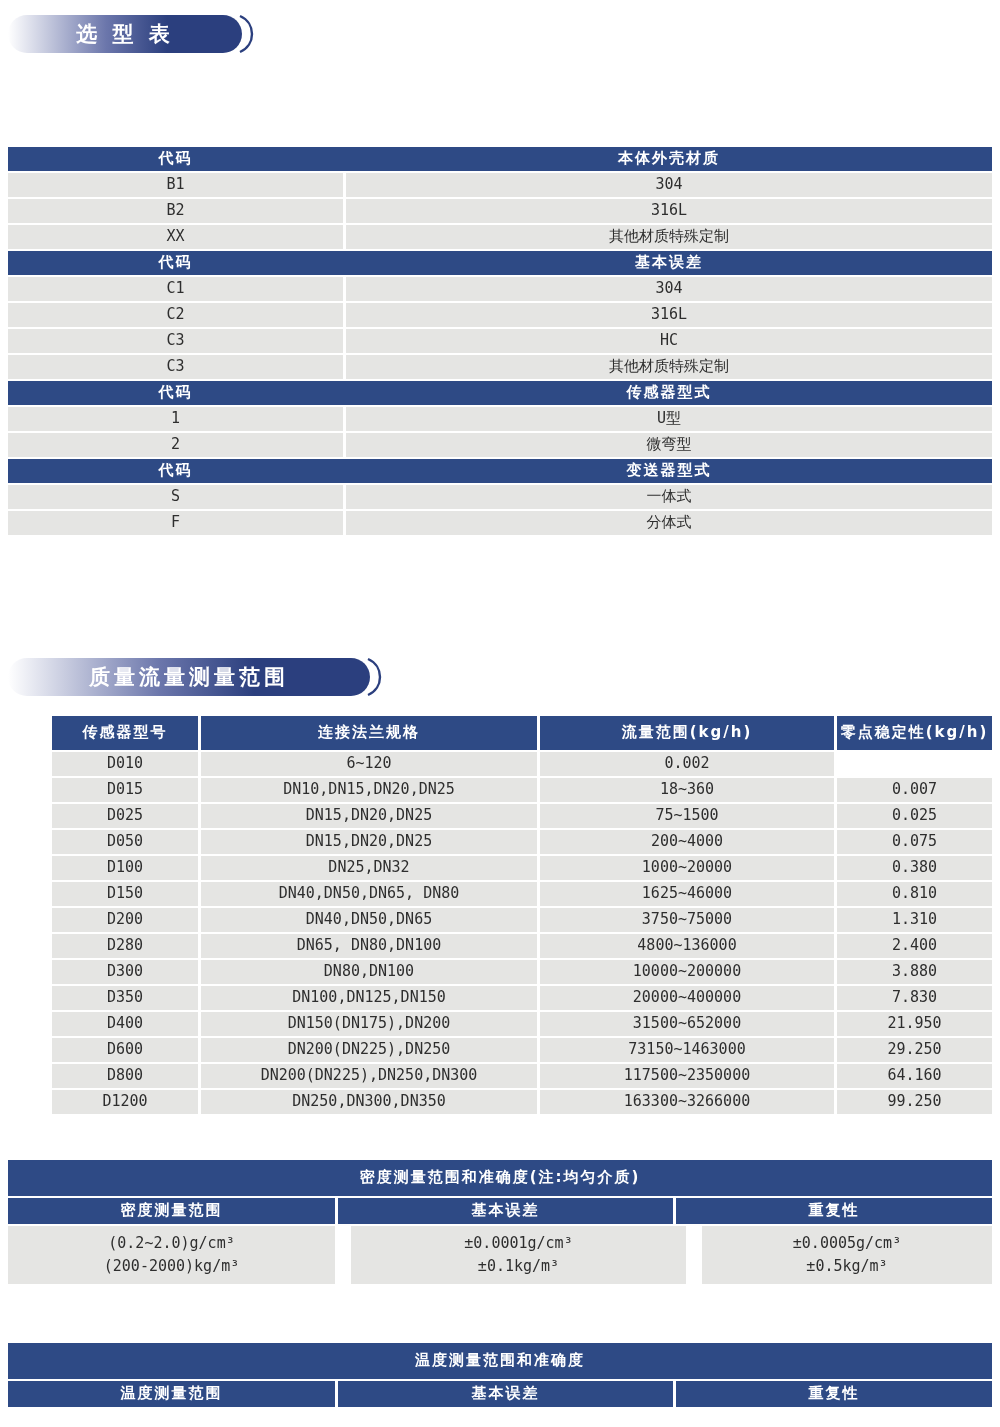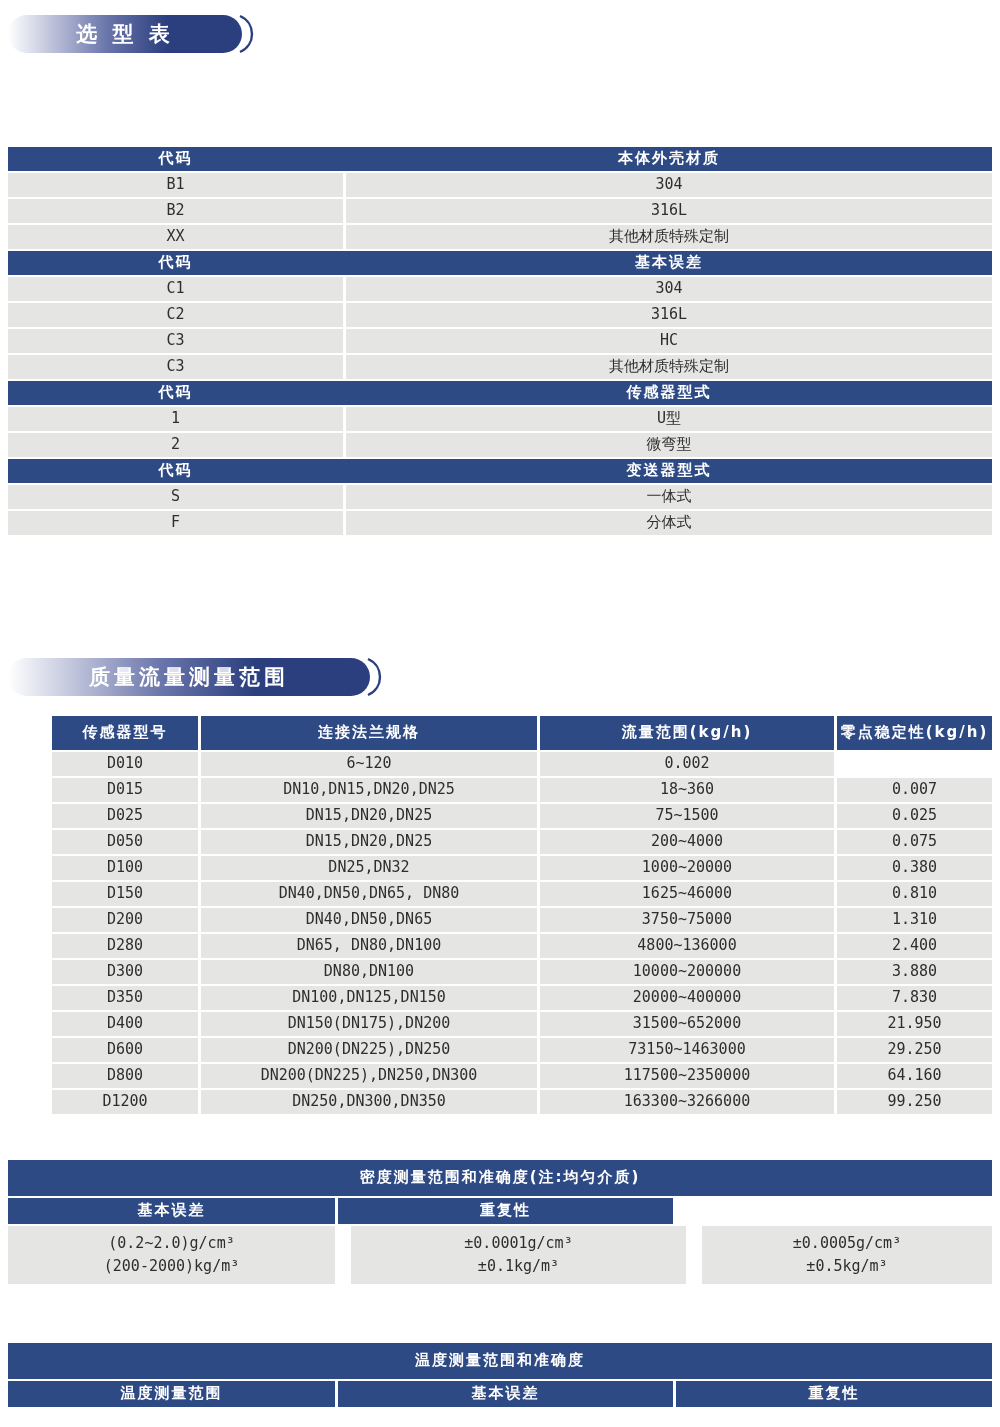--- a/index.html
+++ b/index.html
@@ -222,20 +222,21 @@
       <div class="cell bcell">163300~3266000</div>
       <div class="cell bcell">99.250</div>
     </div>
   </div>
 
   <div class="tbl acc-table" id="density-table">
     <div class="row title-row head">
       <div class="cell">密度测量范围和准确度(注:均匀介质)</div>
     </div>
     <div class="row header-row">
+      <div class="cell hcell">密度测量范围</div>
       <div class="cell hcell">基本误差</div>
       <div class="cell hcell">重复性</div>
     </div>
     <div class="row data-row">
       <div class="cell bcell dual">
         <span>(0.2~2.0)g/cm³</span>
         <span>(200-2000)kg/m³</span>
       </div>
       <div class="cell bcell dual">
         <span>±0.0001g/cm³</span>

